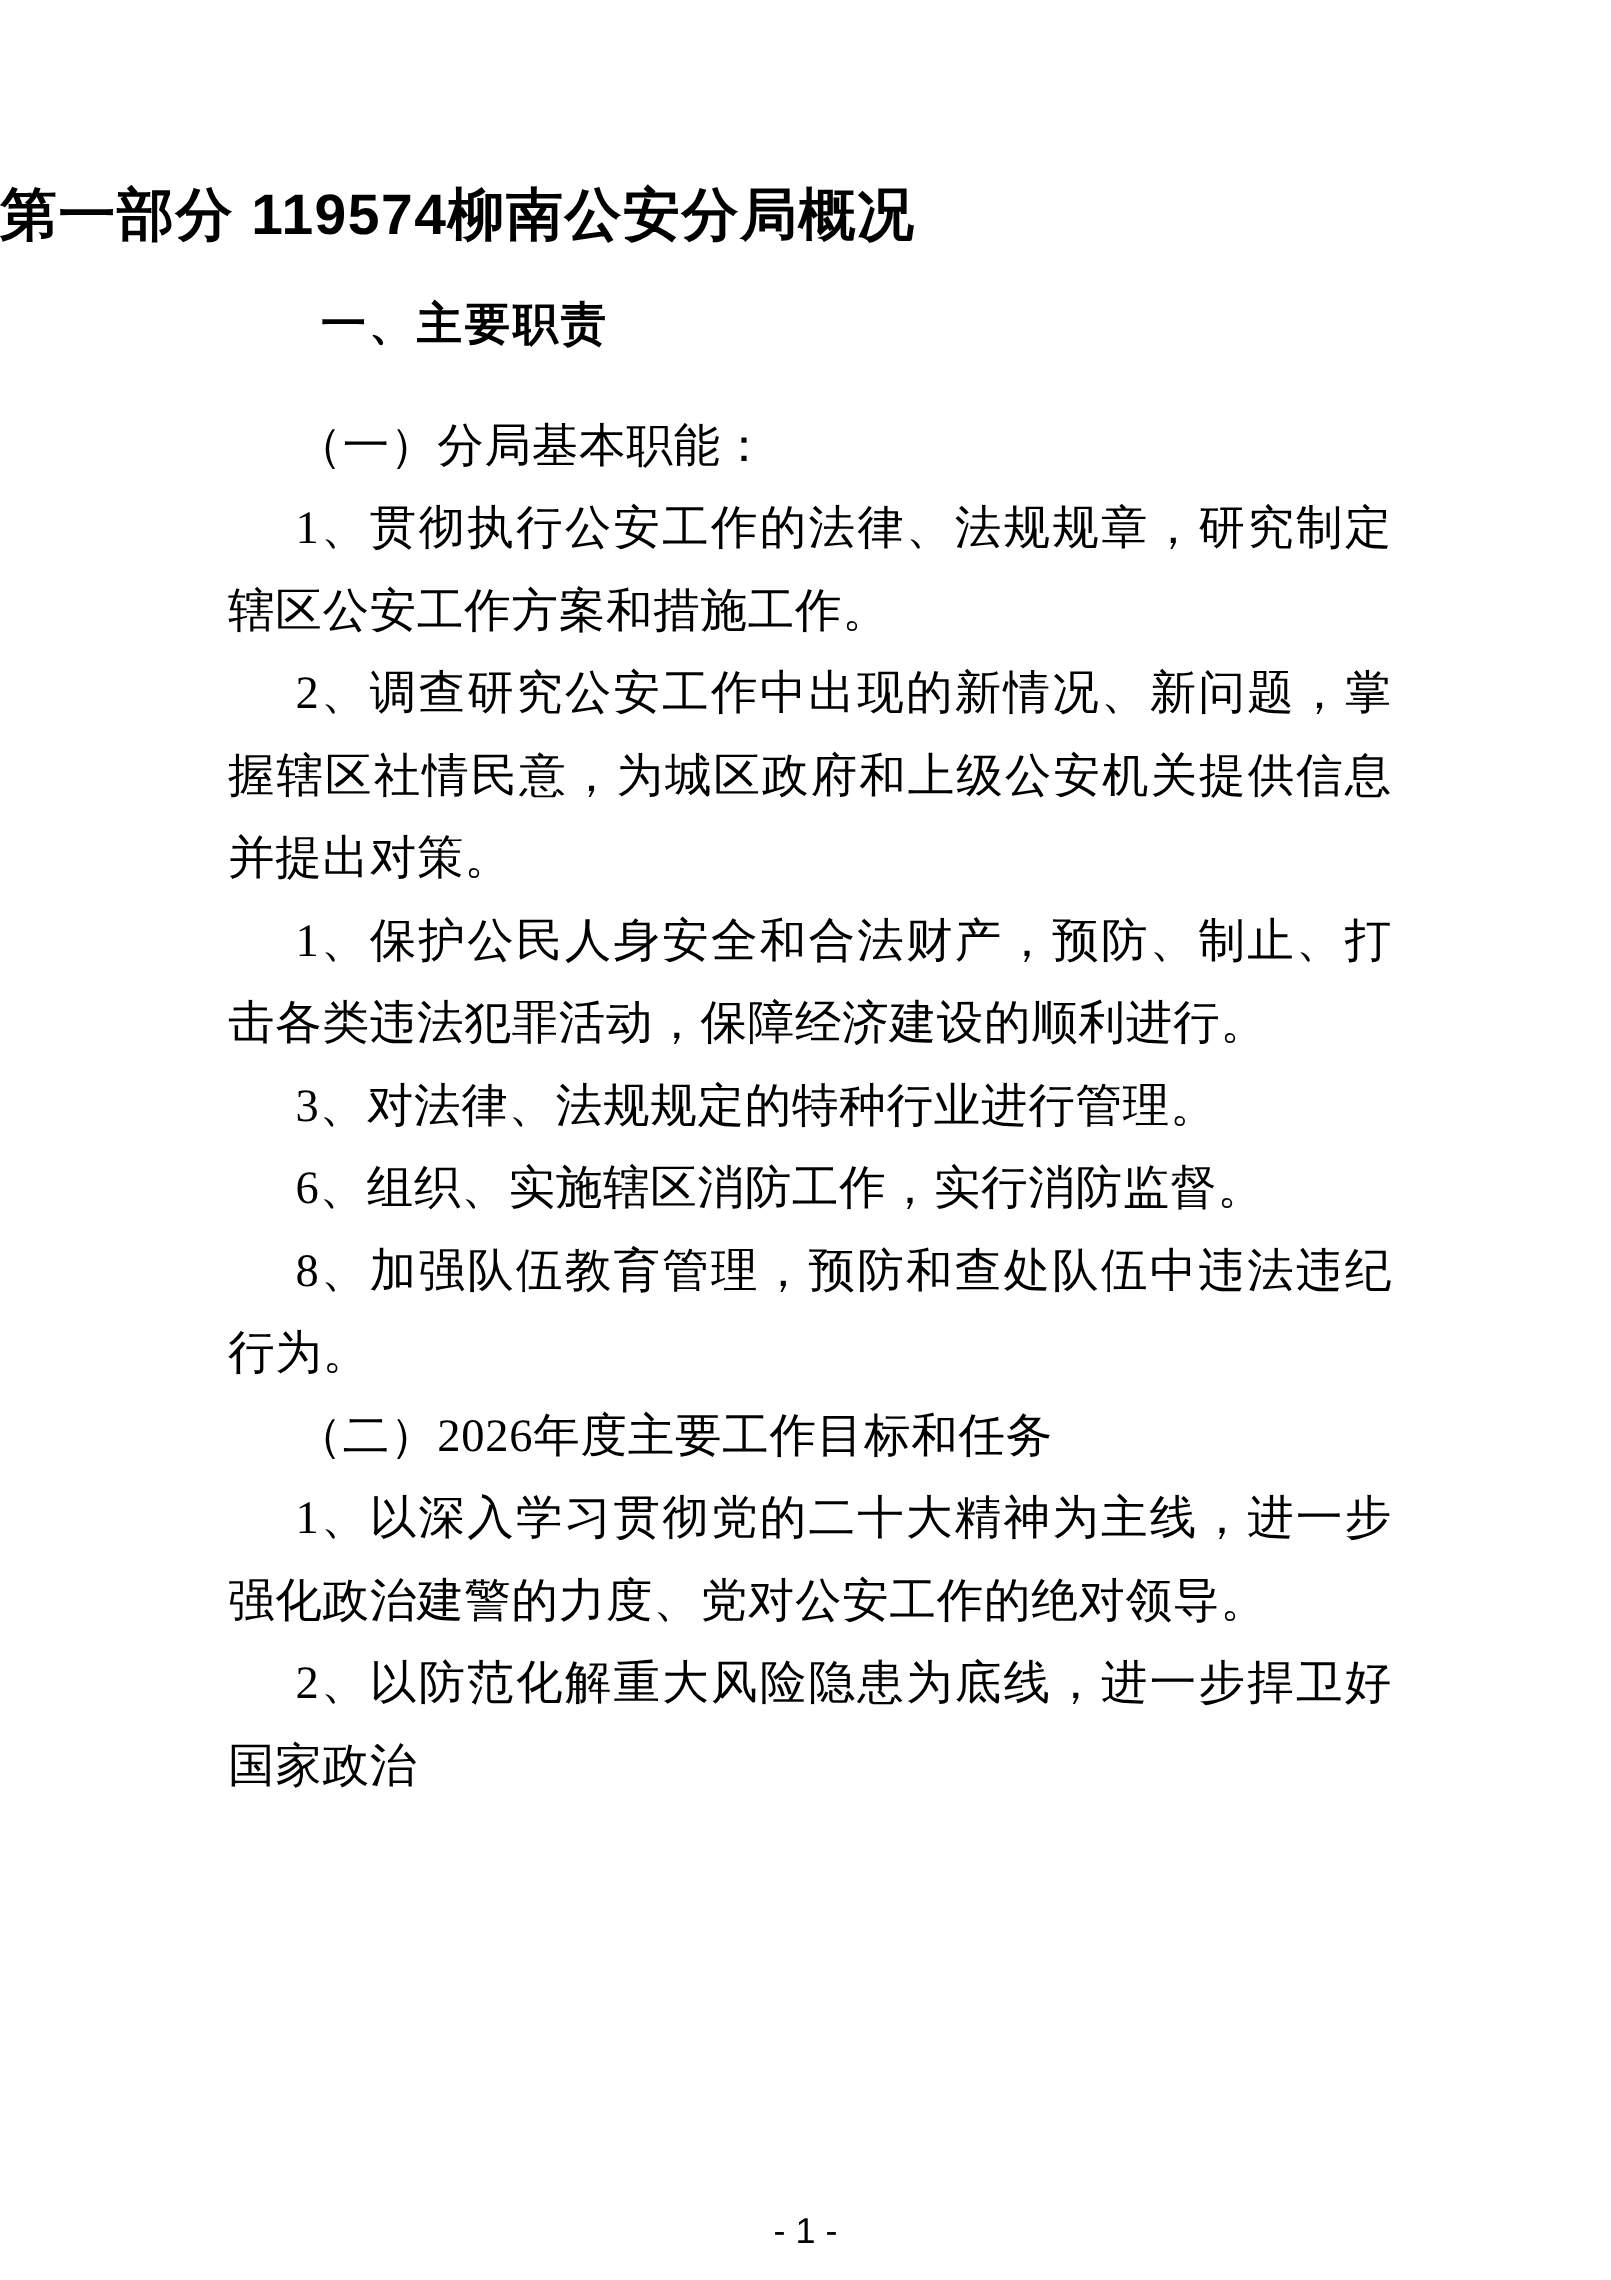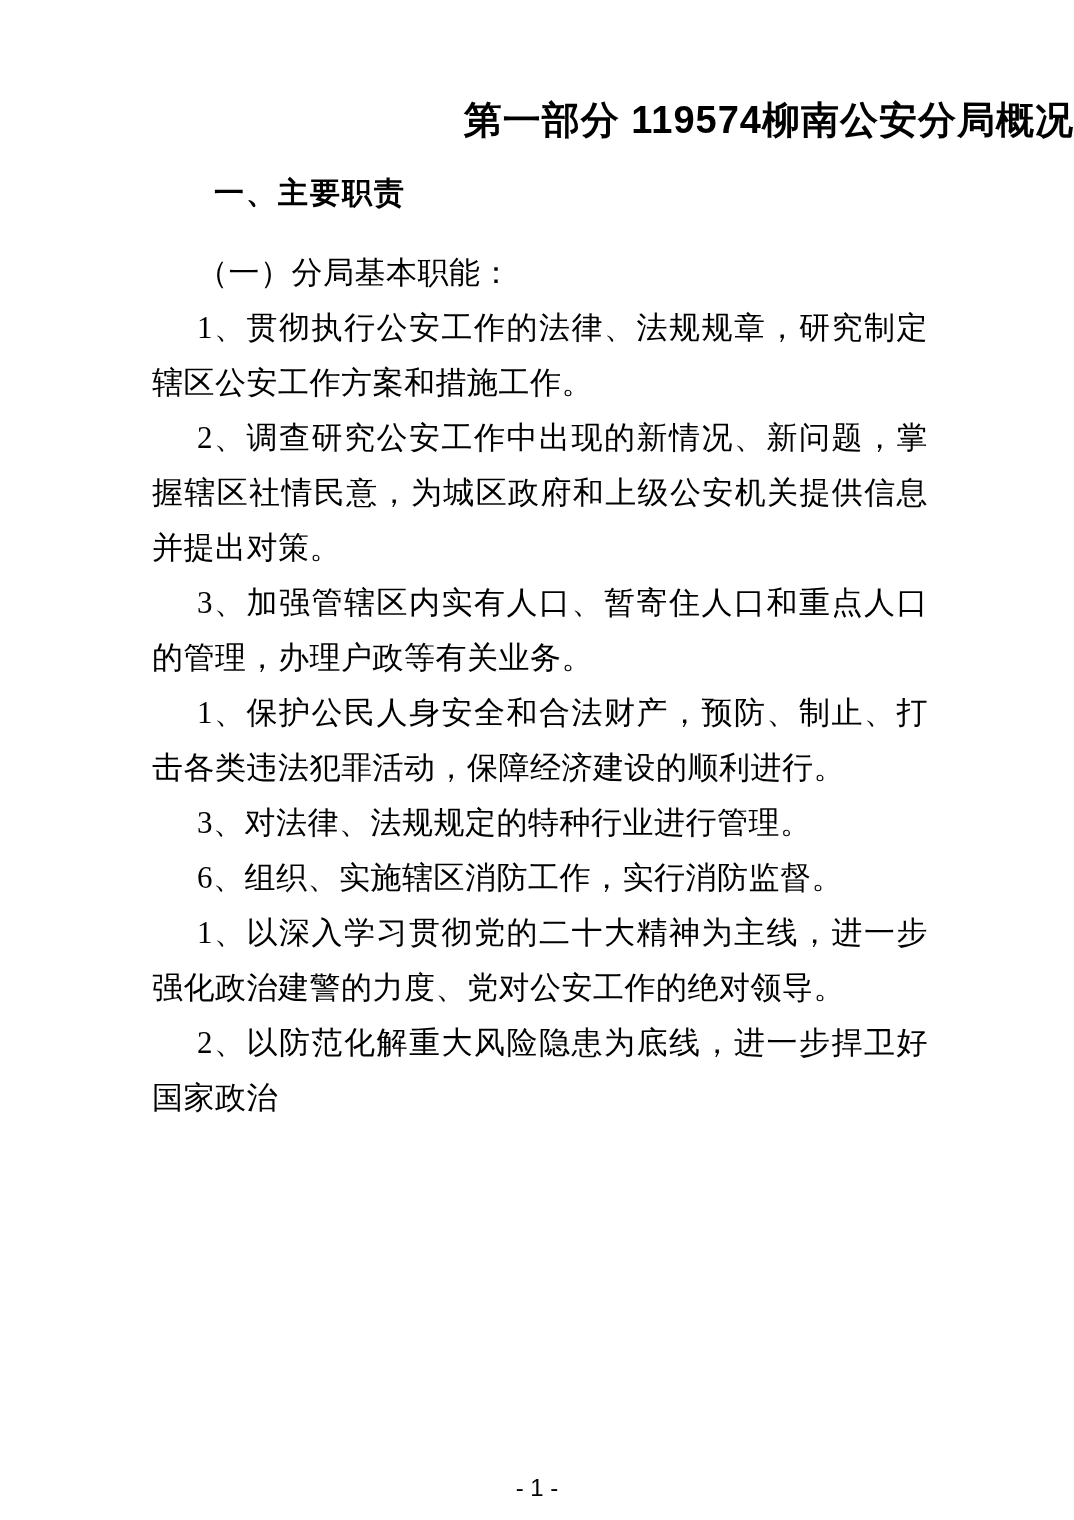--- a/index.html
+++ b/index.html
@@ -8,22 +8,22 @@
       position: relative;
       width: 1074px;
       height: 1520px;
       background: #ffffff;
       color: #000000;
       overflow: hidden;
       margin: 0 auto;
       font-family: "Liberation Serif", "DejaVu Serif", serif;
     }
     .doc-title {
-      padding-top: 96px;
-      text-align: right;
+      padding-top: 120px;
+      text-align: left;
       font-family: "Liberation Sans", "DejaVu Sans", sans-serif;
       font-weight: bold;
       font-size: 38px;
       line-height: 1.3;
       letter-spacing: 1px;
       color: #000000;
     }
     .section-heading {
       margin-top: 30px;
       padding-left: 152px;
@@ -65,23 +65,24 @@
 <div class="page">
 
   <h1 class="doc-title">第一部分 119574柳南公安分局概况</h1>
 
   <h2 class="section-heading">一、主要职责</h2>
 
   <div class="doc-body">
     <p>（一）分局基本职能：</p>
     <p>1、贯彻执行公安工作的法律、法规规章，研究制定辖区公安工作方案和措施工作。</p>
     <p>2、调查研究公安工作中出现的新情况、新问题，掌握辖区社情民意，为城区政府和上级公安机关提供信息并提出对策。</p>
-    <p>3、加强管辖区内实有人口、暂寄住人口和重点人口的管理，办理户政等有关业务。</p>
     <p>1、保护公民人身安全和合法财产，预防、制止、打击各类违法犯罪活动，保障经济建设的顺利进行。</p>
     <p>3、对法律、法规规定的特种行业进行管理。</p>
     <p>6、组织、实施辖区消防工作，实行消防监督。</p>
+    <p>8、加强队伍教育管理，预防和查处队伍中违法违纪行为。</p>
+    <p>（二）2026年度主要工作目标和任务</p>
     <p>1、以深入学习贯彻党的二十大精神为主线，进一步强化政治建警的力度、党对公安工作的绝对领导。</p>
     <p>2、以防范化解重大风险隐患为底线，进一步捍卫好国家政治</p>
   </div>
 
   <div class="page-number">- 1 -</div>
 
 </div>
 
 </body></html>

